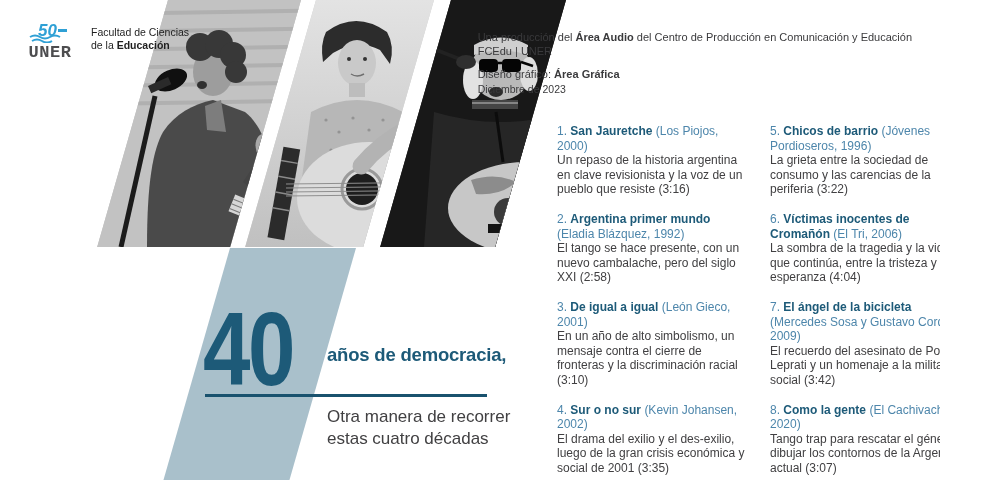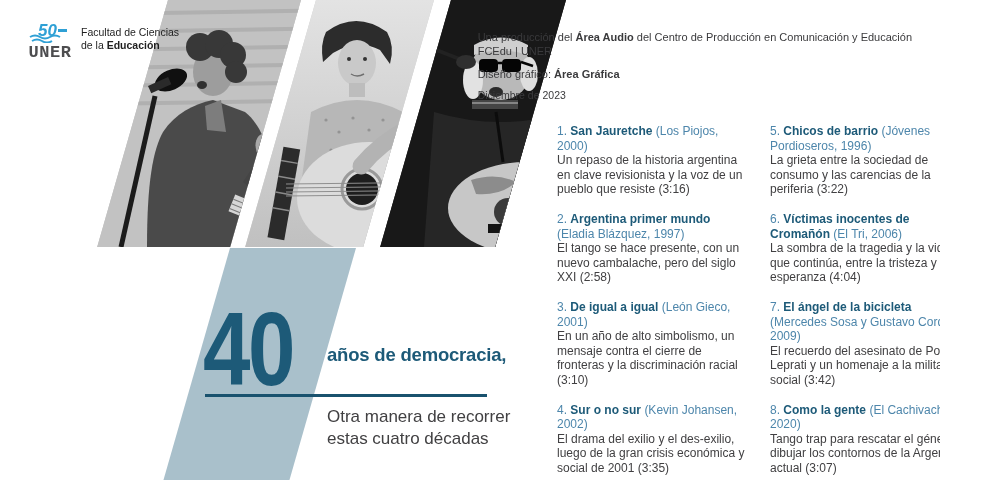--- a/index.html
+++ b/index.html
@@ -13,27 +13,27 @@
   #photo2{left:316px;top:0;width:118px;height:247px;background:#cfcfcf;}
   #photo3{left:451px;top:0;width:115px;height:247px;background:#181818;}
   #band{left:230px;top:248px;width:126px;height:232px;background:#a9c0cb;}
   .unskew{position:absolute;left:-75px;top:0;width:260px;height:247px;transform:skewX(16deg);transform-origin:0 0;}
   .unskew svg{display:block;}
 
   
   #logo{position:absolute;left:28px;top:21px;display:flex;gap:9px;align-items:flex-start;}
   #logo-mark{display:flex;flex-direction:column;align-items:center;line-height:1;}
   #logo-uner{font-size:17px;font-weight:700;color:#4d4d4f;letter-spacing:0.5px;margin-top:1px;font-family:Liberation Mono, monospace;}
-  #logo-text{font-size:10.5px;color:#1f1f1f;line-height:12.5px;padding-top:5px;}
+  #logo-text{font-size:10.5px;color:#1f1f1f;line-height:12.5px;padding-top:5px;margin-left:10px;}
 
   
   #credits{position:absolute;right:28px;top:31px;font-size:11px;color:#3a3a3c;line-height:13.5px;}
   #credits .bold{font-weight:700;}
   #credits-design{margin-top:10px;}
-  #credits-date{font-size:10.5px;margin-top:7px;}
+  #credits-date{font-size:10.5px;margin-top:1px;}
 
   
   #hero-num{position:absolute;left:203px;top:306px;font-size:104px;font-weight:700;color:#1d5a78;
     line-height:86px;letter-spacing:-3px;transform:scaleX(.82);transform-origin:0 0;}
   #hero-title{position:absolute;left:327px;top:344px;font-size:18.5px;font-weight:700;color:#1d5a78;line-height:22px;letter-spacing:-0.2px;}
   #hero-rule{position:absolute;left:205px;top:394px;width:282px;height:2.5px;background:#19526e;}
   #hero-sub{position:absolute;left:327px;top:406px;font-size:17px;color:#414042;line-height:22px;}
 
   
   .col{position:absolute;top:124px;font-size:12px;line-height:14.6px;color:#414042;}
@@ -214,21 +214,21 @@
     <div>Otra manera de recorrer</div>
     <div>estas cuatro décadas</div>
   </div>
 
   <div id="col1" class="col">
     <div class="track">
       <span class="t-num">1.</span> <span class="t-title">San Jauretche</span> <span class="t-artist">(Los Piojos, 2000)</span>
       <div class="t-desc">Un repaso de la historia argentina en clave revisionista y la voz de un pueblo que resiste (3:16)</div>
     </div>
     <div class="track">
-      <span class="t-num">2.</span> <span class="t-title">Argentina primer mundo</span> <span class="t-artist">(Eladia Blázquez, 1997)</span>
+      <span class="t-num">2.</span> <span class="t-title">Argentina primer mundo</span> <span class="t-artist">(Eladia Blázquez, 1992)</span>
       <div class="t-desc">El tango se hace presente, con un nuevo cambalache, pero del siglo XXI (2:58)</div>
     </div>
     <div class="track">
       <span class="t-num">3.</span> <span class="t-title">De igual a igual</span> <span class="t-artist">(León Gieco, 2001)</span>
       <div class="t-desc">En un año de alto simbolismo, un mensaje contra el cierre de fronteras y la discriminación racial (3:10)</div>
     </div>
     <div class="track">
       <span class="t-num">4.</span> <span class="t-title">Sur o no sur</span> <span class="t-artist">(Kevin Johansen, 2002)</span>
       <div class="t-desc">El drama del exilio y el des-exilio, luego de la gran crisis económica y social de 2001 (3:35)</div>
     </div>

